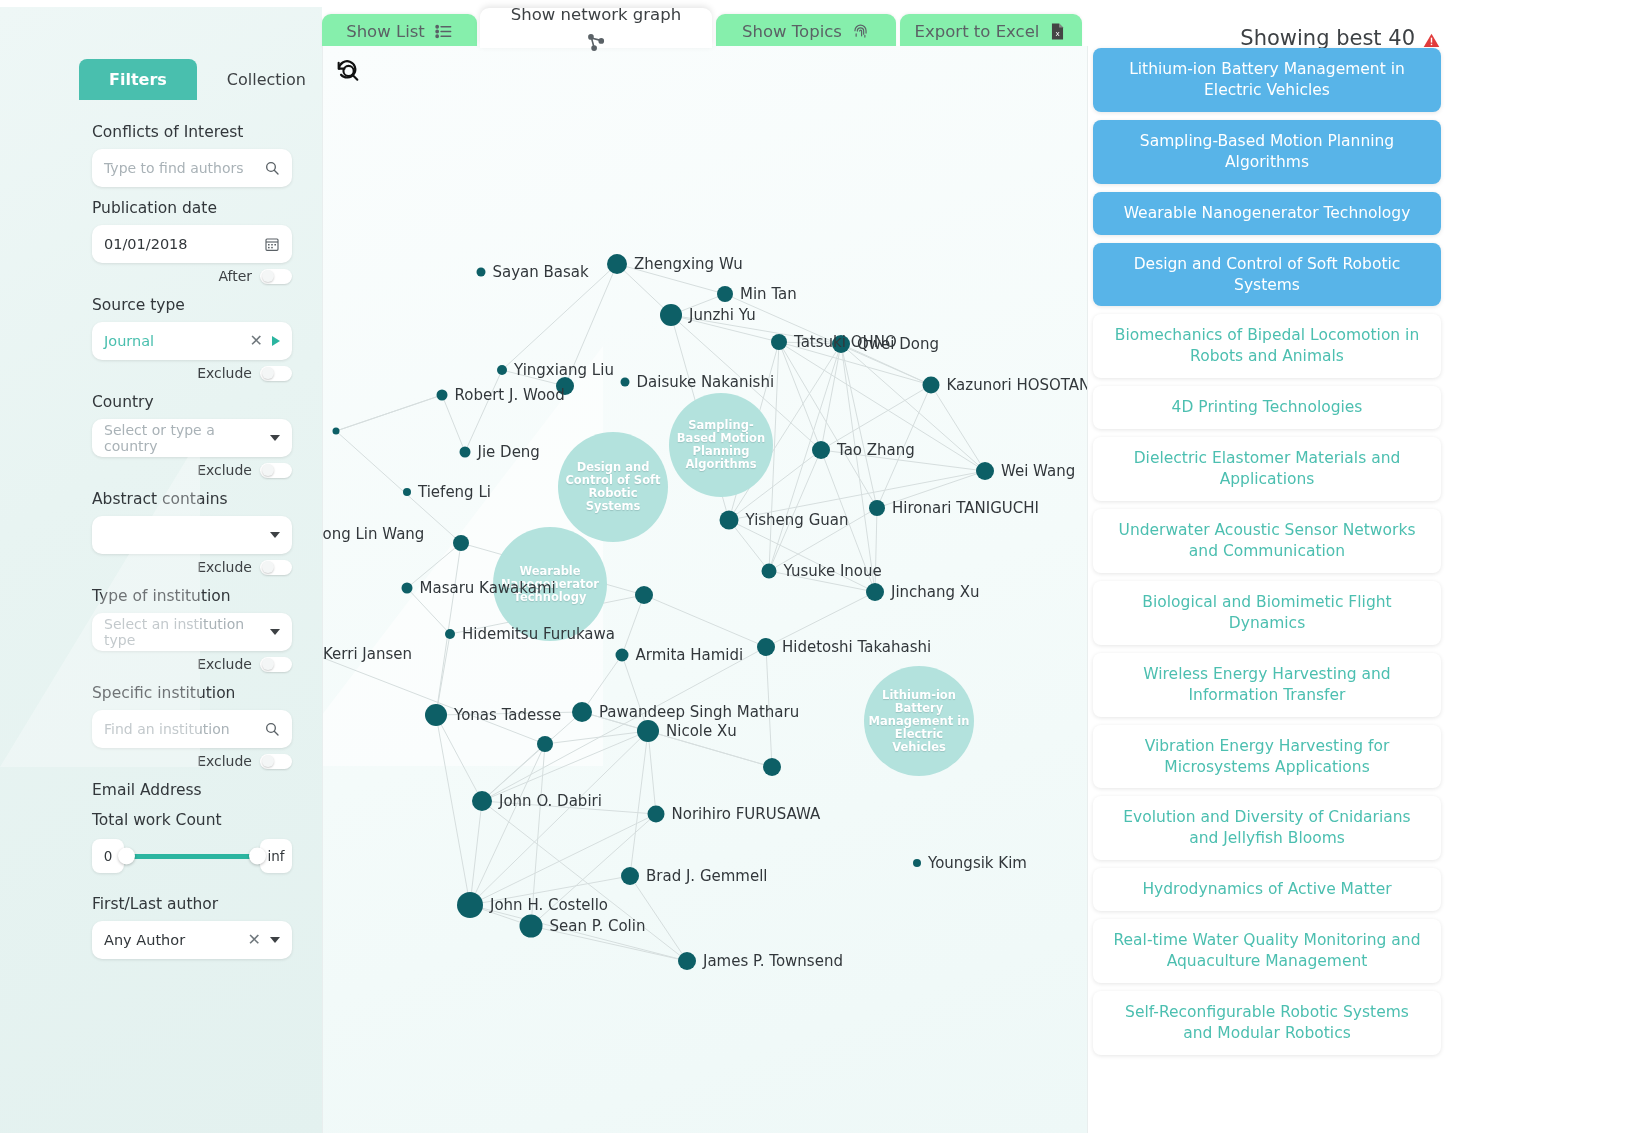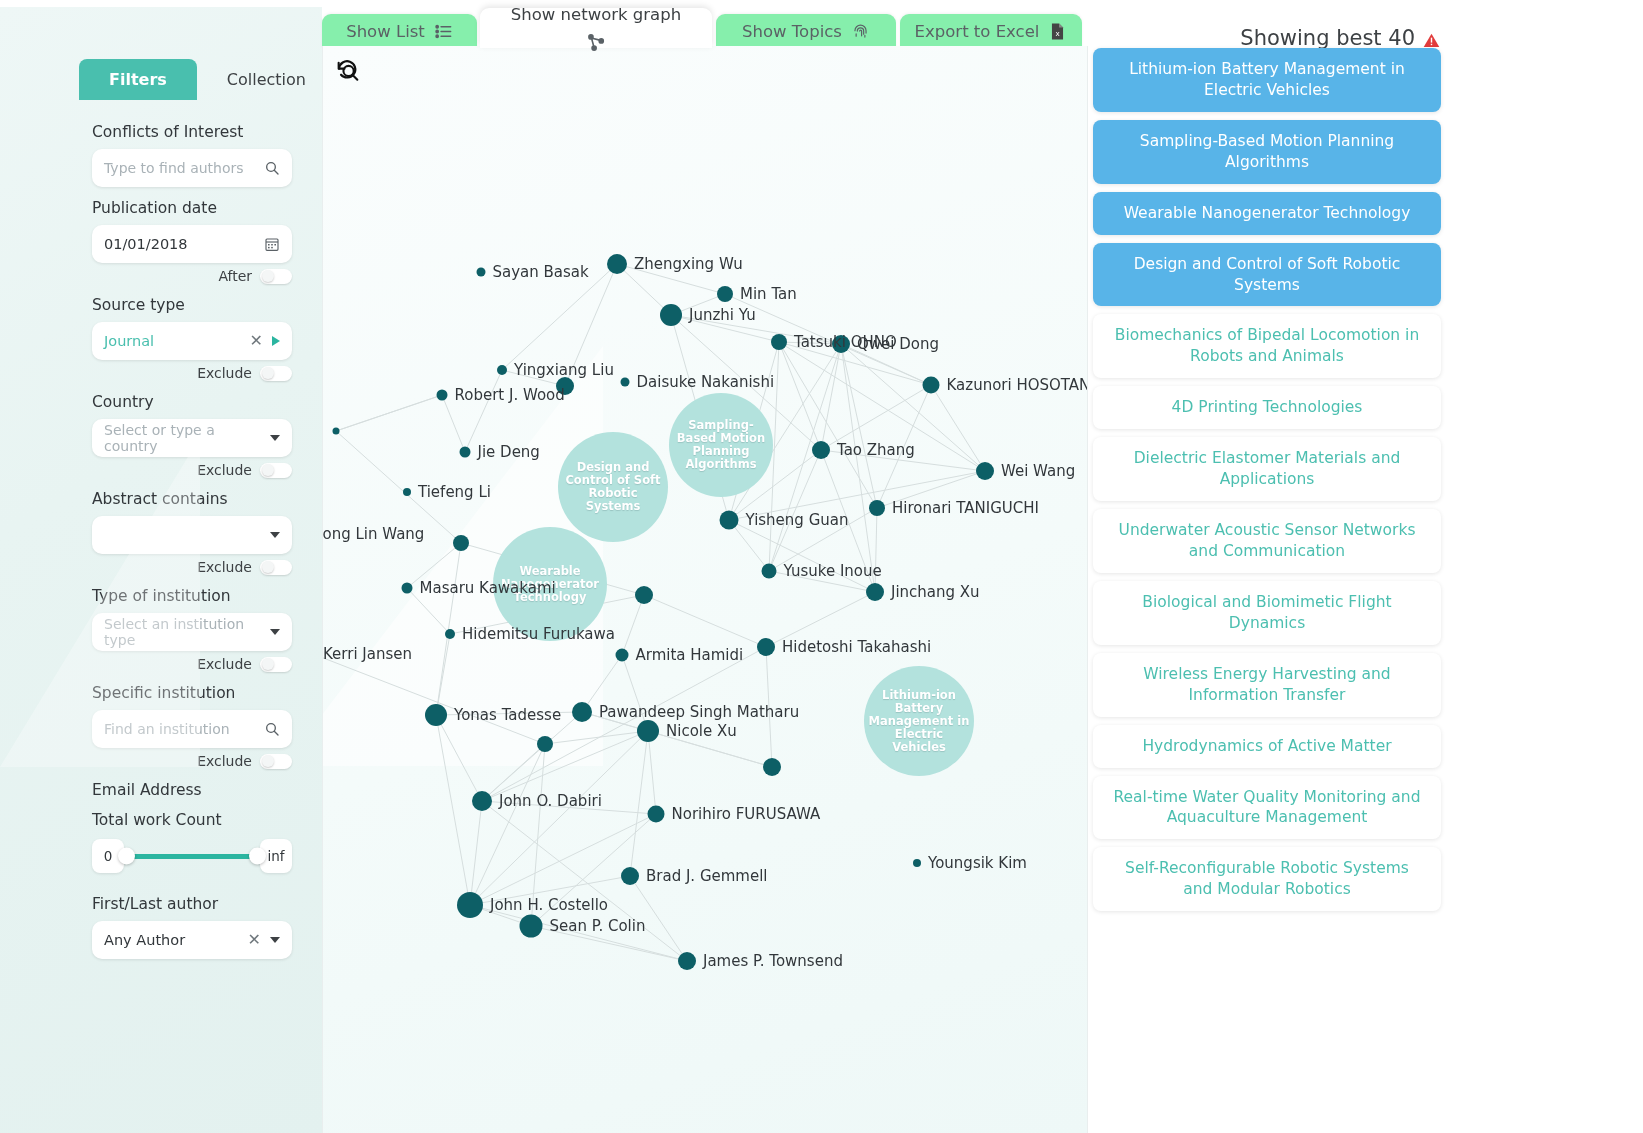--- a/index.html
+++ b/index.html
@@ -526,17 +526,19 @@
       <div class="chip sel">Lithium-ion Battery Management in Electric Vehicles</div>
       <div class="chip sel">Sampling-Based Motion Planning Algorithms</div>
       <div class="chip sel">Wearable Nanogenerator Technology</div>
       <div class="chip sel">Design and Control of Soft Robotic Systems</div>
       <div class="chip unsel">Biomechanics of Bipedal Locomotion in Robots and Animals</div>
       <div class="chip unsel">4D Printing Technologies</div>
       <div class="chip unsel">Dielectric Elastomer Materials and Applications</div>
       <div class="chip unsel">Underwater Acoustic Sensor Networks and Communication</div>
       <div class="chip unsel">Biological and Biomimetic Flight Dynamics</div>
       <div class="chip unsel">Wireless Energy Harvesting and Information Transfer</div>
+      <div class="chip unsel">Vibration Energy Harvesting for Microsystems Applications</div>
+      <div class="chip unsel">Evolution and Diversity of Cnidarians and Jellyfish Blooms</div>
       <div class="chip unsel">Hydrodynamics of Active Matter</div>
       <div class="chip unsel">Real-time Water Quality Monitoring and Aquaculture Management</div>
       <div class="chip unsel">Self-Reconfigurable Robotic Systems and Modular Robotics</div>
     </div>
 </div>
 
 </body></html>

